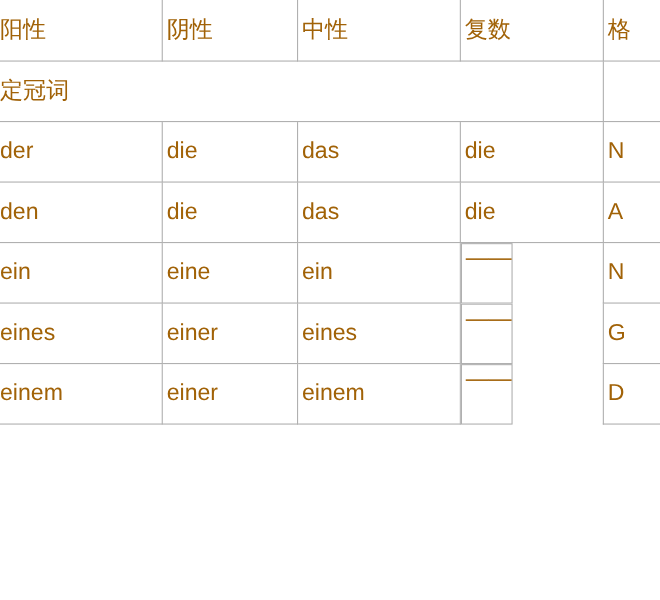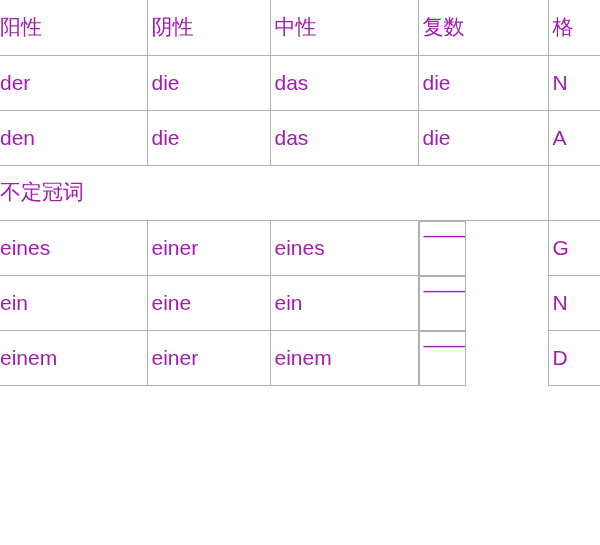--- a/index.html
+++ b/index.html
@@ -30,21 +30,21 @@
   #grammar-table col.c-case   { width: 52px;  }
 
   #grammar-table td,
   #grammar-table th {
     border: 1px solid #b0b0b0;
     font-weight: normal;
     text-align: left;
     vertical-align: middle;
     font-size: 21px;
     line-height: 1.2;
-    color: #a21caf;
+    color: #a16207;
     padding: 0 0 0 4px;
     background: #ffffff;
   }
 
   
   #grammar-table td:first-child,
   #grammar-table th:first-child {
     border-left: none;
     padding-left: 0;
   }
@@ -89,54 +89,54 @@
     <tr class="header-row">
       <th class="cjk">阳性</th>
       <th class="cjk">阴性</th>
       <th class="cjk">中性</th>
       <th class="cjk">复数</th>
       <th class="cjk">格</th>
     </tr>
   </thead>
   <tbody>
 
+    <tr class="section-row">
+      <td class="cjk" colspan="4">定冠词</td>
+      <td></td>
+    </tr>
 
     <tr class="data-row">
       <td>der</td>
       <td>die</td>
       <td>das</td>
       <td>die</td>
       <td class="case-cell">N</td>
     </tr>
     <tr class="data-row">
       <td>den</td>
       <td>die</td>
       <td>das</td>
       <td>die</td>
       <td class="case-cell">A</td>
     </tr>
 
-    <tr class="section-row">
-      <td class="cjk" colspan="4">不定冠词</td>
-      <td></td>
+
+    <tr class="data-row">
+      <td>ein</td>
+      <td>eine</td>
+      <td>ein</td>
+      <td class="dash-mark">——</td>
+      <td class="case-cell">N</td>
     </tr>
-
     <tr class="data-row">
       <td>eines</td>
       <td>einer</td>
       <td>eines</td>
       <td class="dash-mark">——</td>
       <td class="case-cell">G</td>
-    </tr>
-    <tr class="data-row">
-      <td>ein</td>
-      <td>eine</td>
-      <td>ein</td>
-      <td class="dash-mark">——</td>
-      <td class="case-cell">N</td>
     </tr>
     <tr class="data-row">
       <td>einem</td>
       <td>einer</td>
       <td>einem</td>
       <td class="dash-mark">——</td>
       <td class="case-cell">D</td>
     </tr>
   </tbody>
 </table>

